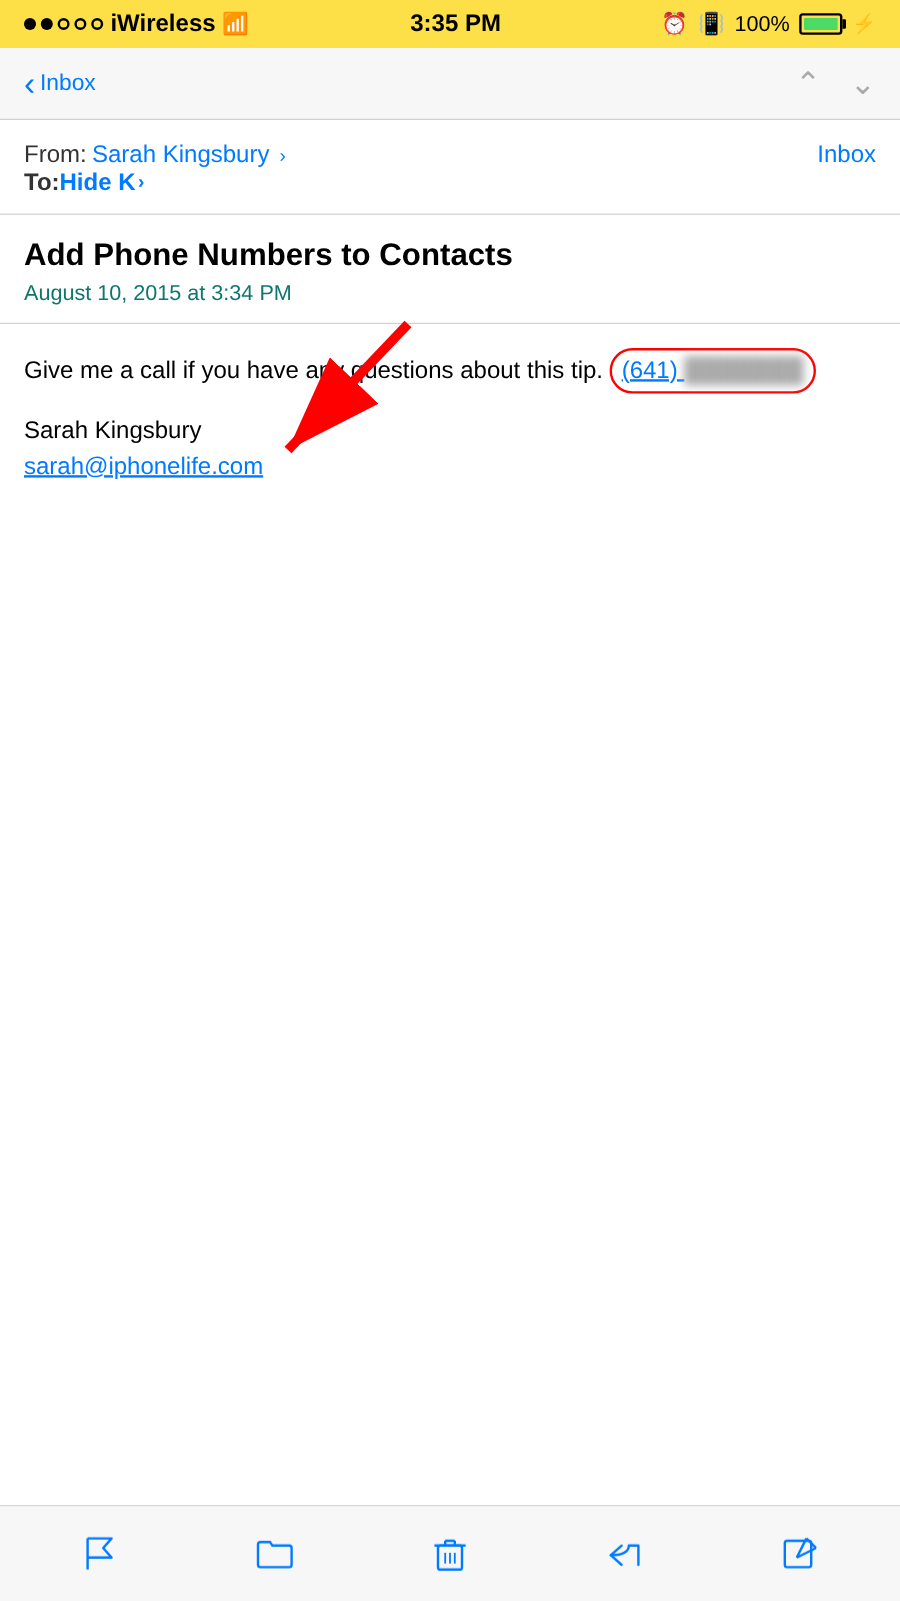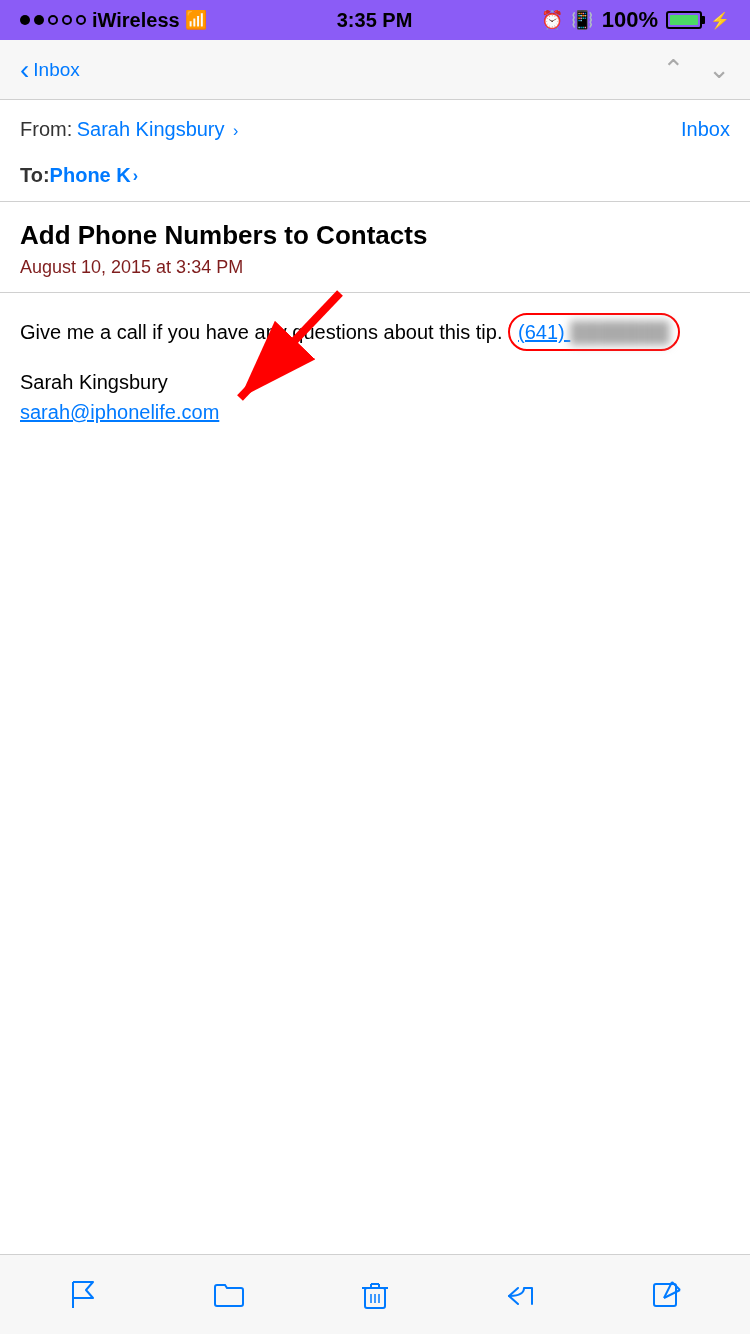--- a/index.html
+++ b/index.html
@@ -12,21 +12,21 @@
       position: relative;
     }
 
     
     .status-bar {
       display: flex;
       align-items: center;
       justify-content: space-between;
       padding: 0 20px;
       height: 40px;
-      background: #8b5cf6;
+      background: #fde047;
     }
     .status-left {
       display: flex;
       align-items: center;
       gap: 6px;
       font-size: 20px;
       font-weight: 600;
     }
     .signal-dots {
       display: flex; gap: 4px; align-items: center;
@@ -47,21 +47,21 @@
     .battery::after {
       content: '';
       position: absolute;
       right: -5px; top: 50%; transform: translateY(-50%);
       width: 3px; height: 8px;
       background: #000; border-radius: 0 1px 1px 0;
     }
     .battery-fill {
       width: 100%; height: 100%; background: #4cd964; border-radius: 1px;
     }
-    .battery-percent { font-size: 22px; font-weight: 700; }
+    .battery-percent { font-size: 18px; font-weight: 400; }
 
     
     .nav-bar {
       display: flex;
       align-items: center;
       justify-content: space-between;
       padding: 0 20px;
       height: 60px;
       background: #f7f7f7;
       border-bottom: 1px solid #d0d0d0;
@@ -80,41 +80,41 @@
     .nav-arrow {
       font-size: 26px; color: #aaa; cursor: pointer;
     }
 
     
     .email-header {
       padding: 18px 20px 14px 20px;
       border-bottom: 1px solid #d0d0d0;
     }
     .from-row {
-      display: flex; align-items: center; justify-content: space-between; margin-bottom: 23px;
+      display: flex; align-items: center; justify-content: space-between; margin-bottom: 0;
     }
     .from-label { font-size: 20px; color: #333; }
     .from-name { font-size: 20px; color: #007aff; font-weight: 500; cursor: pointer; }
     .from-chevron { font-size: 16px; color: #007aff; margin-left: 4px; }
     .hide-btn { font-size: 20px; color: #007aff; cursor: pointer; }
     .to-row { display: flex; align-items: center; font-weight: bold; }
     .to-label { font-size: 20px; color: #333; }
     .to-name { font-size: 20px; color: #007aff; cursor: pointer; }
     .to-chevron { font-size: 16px; color: #007aff; margin-left: 2px; }
 
     
     .email-subject-section {
       padding: 18px 20px 14px 20px;
       border-bottom: 1px solid #d0d0d0;
     }
     .email-subject {
       font-size: 26px; font-weight: 700; color: #000; margin-bottom: 6px;
     }
     .email-date {
-      font-size: 18px; color: #7f1d1d;
+      font-size: 18px; color: #0f766e;
     }
 
     
     .email-body {
       padding: 20px 20px;
       font-size: 20px;
       color: #000;
       line-height: 1.5;
       position: relative;
     }
@@ -209,21 +209,21 @@
   <div class="from-row">
     <div>
       <span class="from-label">From:</span>
       <span class="from-name">Sarah Kingsbury</span>
       <span class="from-chevron">›</span>
     </div>
     <span class="hide-btn">Inbox</span>
   </div>
   <div class="to-row">
     <span class="to-label">To:</span>
-    <span class="to-name">Phone K</span>
+    <span class="to-name">Hide K</span>
     <span class="to-chevron">›</span>
   </div>
 </div>
 
 <div class="email-subject-section">
   <div class="email-subject">Add Phone Numbers to Contacts</div>
   <div class="email-date">August 10, 2015 at 3:34 PM</div>
 </div>
 
 <div class="email-body">

